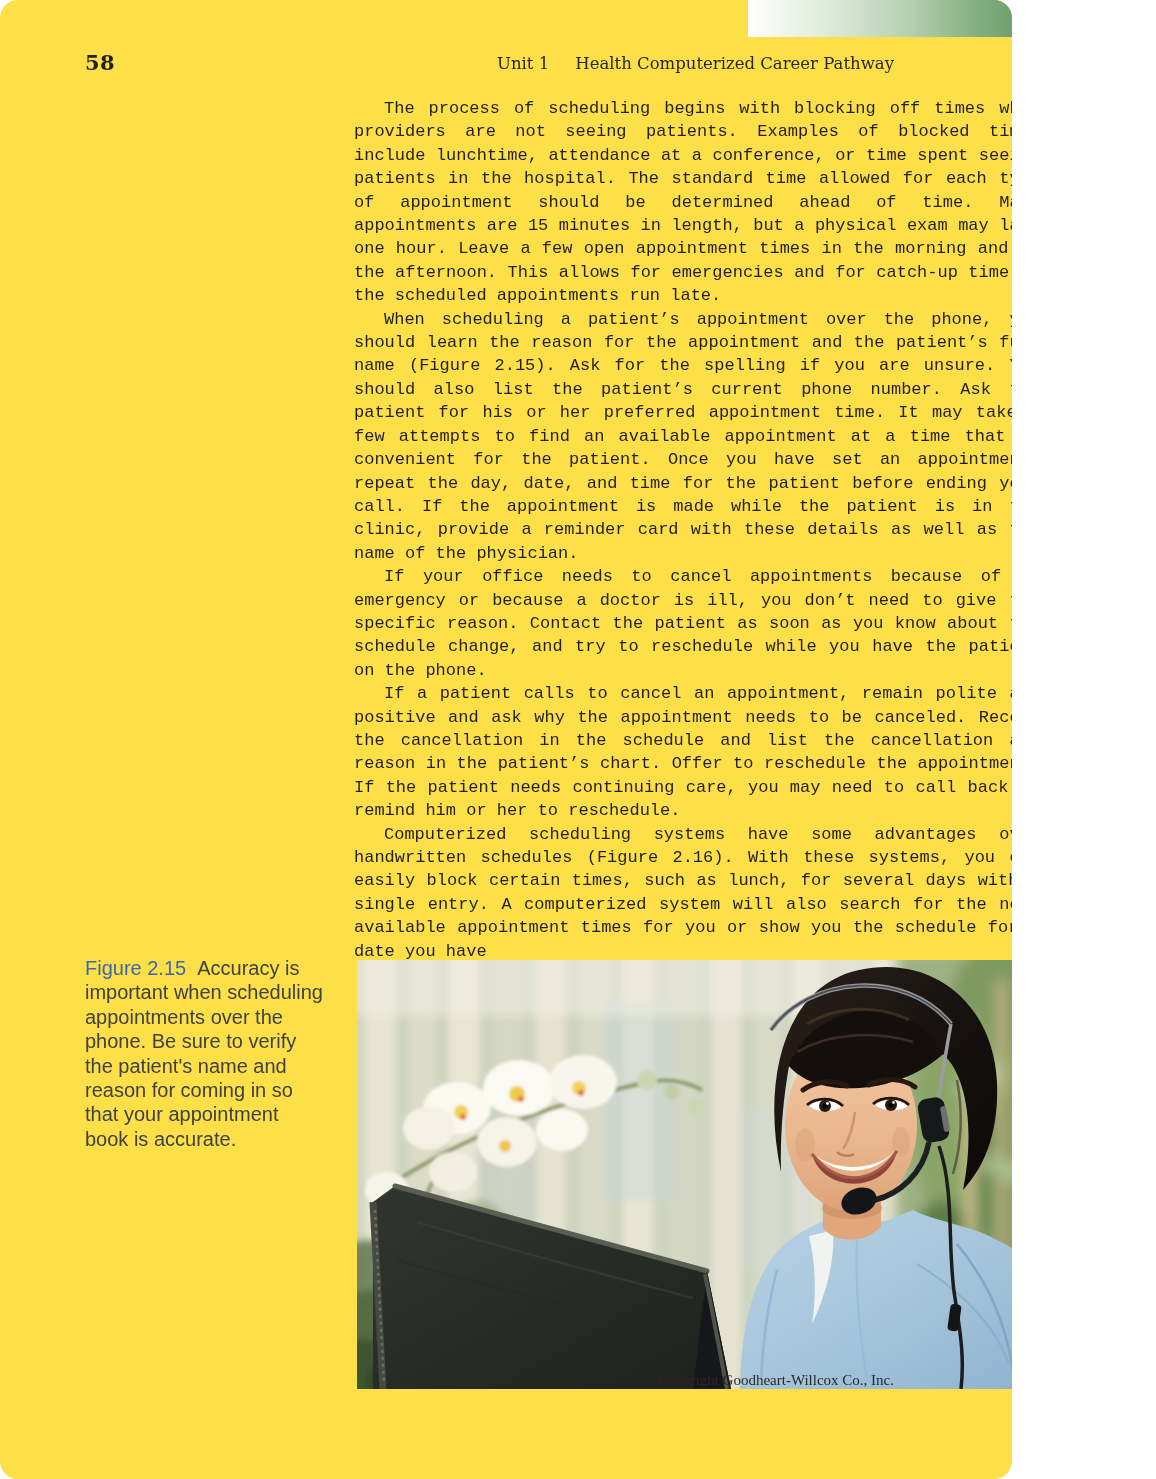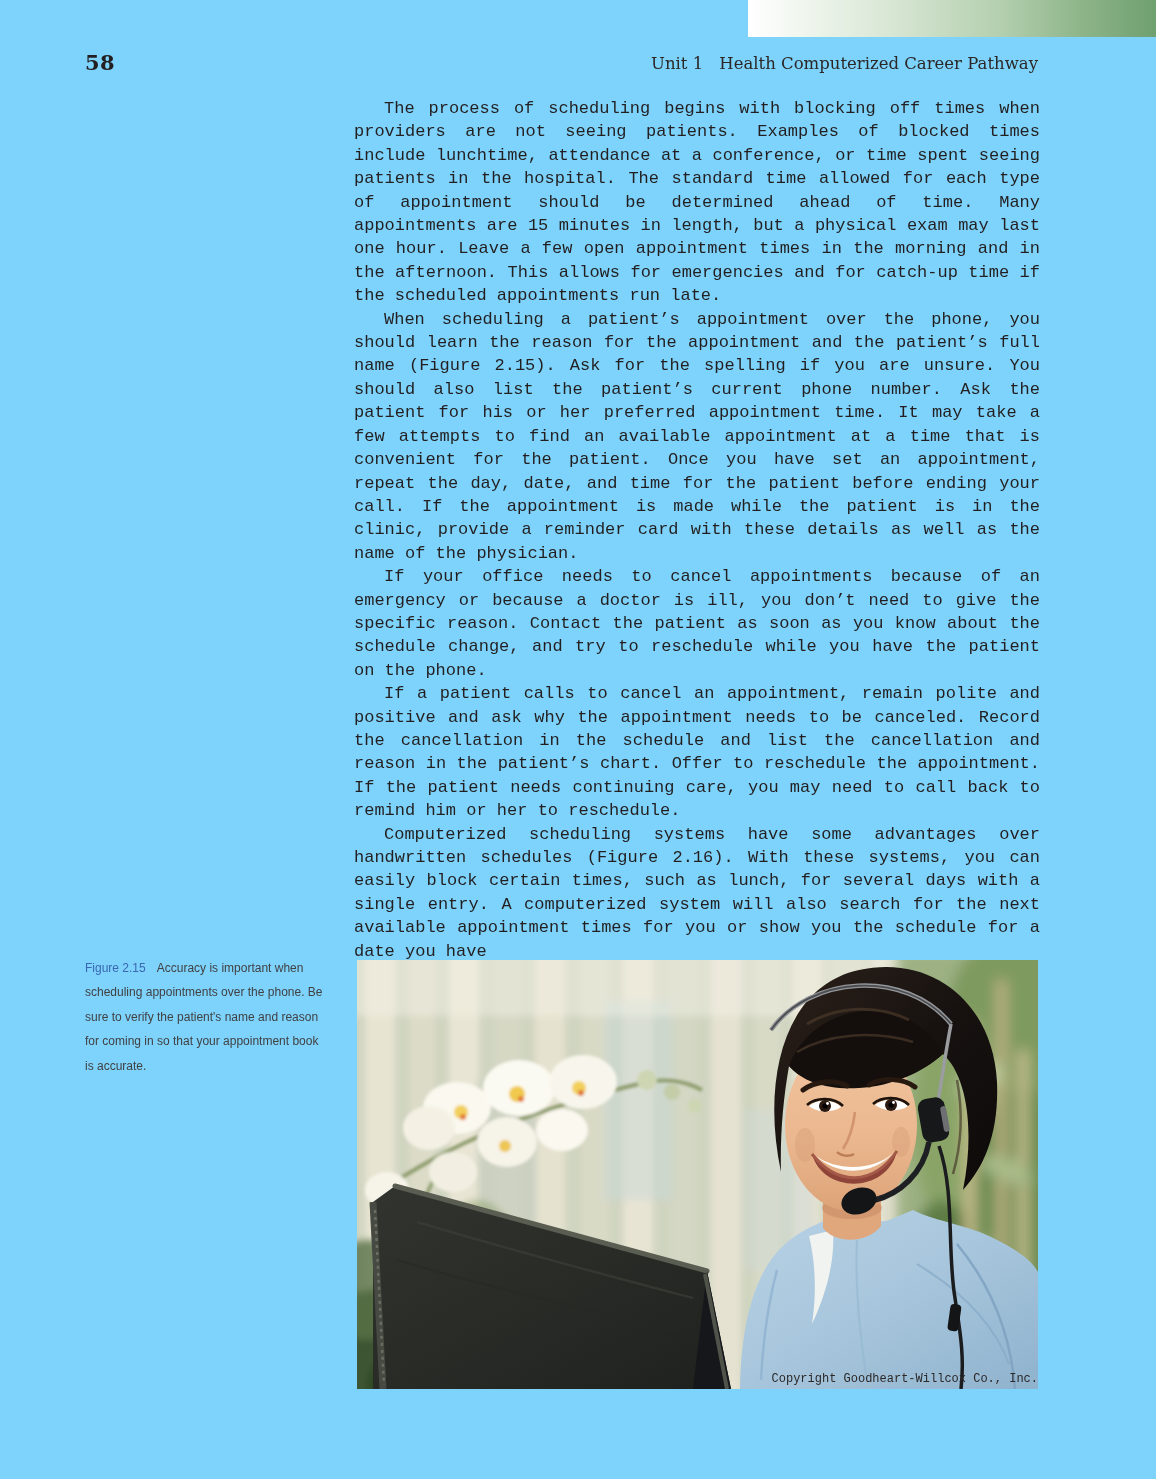--- a/index.html
+++ b/index.html
@@ -1,58 +1,59 @@
 <!DOCTYPE html>
 <html><head>
 <meta charset="utf-8">
 <style>
   html,body{margin:0;padding:0;background:#ffffff;}
   .page{
     position:relative;
-    width:1156px;height:1479px;
-    background:#7dd3fc;
+    width:1012px;height:1479px;
+    background:#fde047;
     font-family:"DejaVu Serif", serif;
     overflow:hidden;
+    border-radius:18px;
   }
   .green-bar{
     position:absolute;top:0;left:748px;right:0;height:37px;
     background:linear-gradient(90deg,#ffffff 0%,#f2f7f0 12%,#d8e6d4 35%,#b3cfae 62%,#8db489 82%,#6fa070 100%);
   }
   .page-number{
     position:absolute;left:85px;top:50px;
     font-size:21px;font-weight:bold;color:#231f20;
     letter-spacing:.3px;
   }
   .running-header{
     position:absolute;top:54px;right:118px;
     font-size:16.5px;color:#2b2727;white-space:nowrap;
   }
-  .running-header .unit{margin-right:16px;}
+  .running-header .unit{margin-right:26px;}
   .body-text{
     position:absolute;left:354px;top:97px;width:686px;
     font-size:17px;line-height:23.4px;color:#231f20;
     text-align:justify;
     font-family:Liberation Mono, monospace;
   }
   .body-text p{margin:0;text-indent:30px;}
   .figure-caption{
     position:absolute;left:85px;top:956px;width:242px;
     font-family:"Liberation Sans", sans-serif;
-    font-size:12px;line-height:24.4px;color:#414042;
+    font-size:20px;line-height:24.4px;color:#414042;
   }
   .figure-caption .fig-label{color:#3a67b0;margin-right:11px;}
   .figure-photo{
     position:absolute;left:357px;top:960px;width:681px;height:429px;
     background:#d7dbc9;
   }
   .figure-photo svg{display:block;width:681px;height:429px;}
   .copyright{
     position:absolute;top:1372px;right:118px;
-    font-family:Liberation Mono, monospace;
-    font-size:12px;color:#2b2727;white-space:nowrap;
+    font-family:Liberation Serif, serif;
+    font-size:15px;color:#2b2727;white-space:nowrap;
   }
 </style>
 </head>
 <body>
 
 <div class="page">
 
   <div class="green-bar"></div>
 
   <div class="page-number">58</div>

